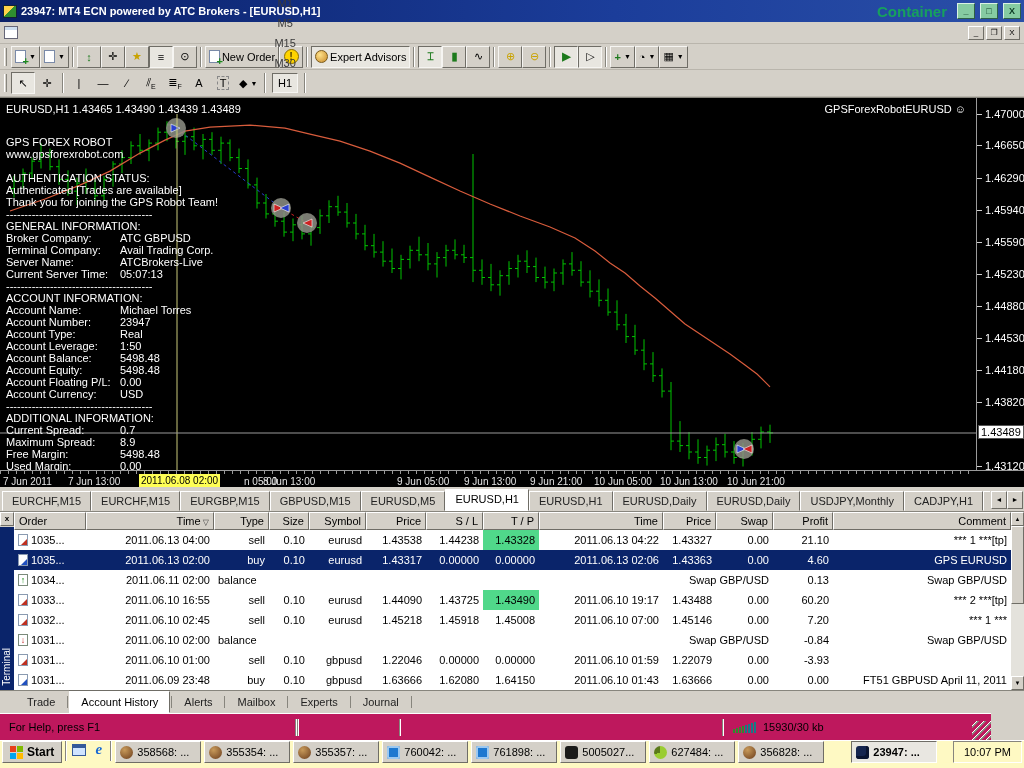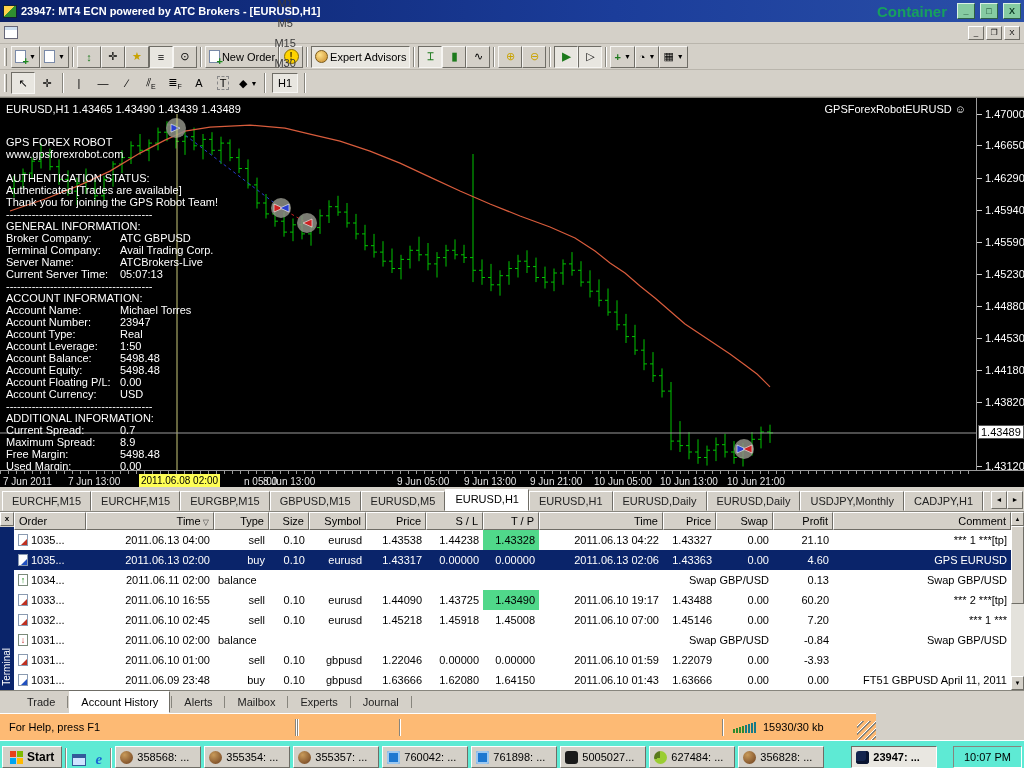--- a/index.html
+++ b/index.html
@@ -119,33 +119,33 @@
 
   
   .termtabs{position:absolute;top:690px;left:0;width:1024px;height:23px;background:#d4d0c8;
     display:flex;align-items:center;padding-left:16px;border-top:1px solid #87857d;}
   .tmtab{padding:4px 11px;white-space:nowrap;color:#222;}
   .tmtab.active{background:#fff;border:1px solid;border-color:#fff #6f6d66 #fff #fff;color:#000;
     box-shadow:0 -1px 0 #6f6d66;}
   .tsep{width:1px;height:12px;background:#87857d;margin:0 1px;}
 
   
-  .statusbar{position:absolute;top:713px;left:0;width:876px;height:27px;background:#fdba74;
+  .statusbar{position:absolute;top:713px;left:0;width:991px;height:27px;background:#be185d;
     display:flex;align-items:center;border-top:1px solid #fff;}
   .spanel{height:100%;display:flex;align-items:center;padding:0 9px;white-space:nowrap;flex:0 0 auto;}
   .sdiv{width:2px;height:17px;border-left:1px solid #87857d;border-right:1px solid #fff;flex:0 0 auto;}
   .connbars{display:flex;align-items:flex-end;gap:1px;margin-right:7px;}
   .connbars i{display:block;width:2px;background:#2e8b2e;}
   .connbars i.t{background:#167a86;}
   .grip{margin-left:auto;width:19px;height:19px;align-self:flex-end;
     background:repeating-linear-gradient(135deg,transparent 0 3px,#fff 3px 4px,#87857d 4px 5px);}
 
   
-  .taskbar{position:absolute;top:740px;left:0;width:1024px;height:28px;background:#5eead4;
-    border-top:1px solid #fff;display:flex;align-items:flex-end;padding:0 2px;gap:3px;}
+  .taskbar{position:absolute;top:740px;left:0;width:1024px;height:28px;background:#fef9c3;
+    border-top:1px solid #fff;display:flex;align-items:flex-start;padding:0 2px;gap:3px;}
   .startbtn{height:22px;display:flex;align-items:center;gap:4px;padding:0 7px;font-weight:bold;font-size:12px;
     background:#d4d0c8;border:1px solid;border-color:#fff #6f6d66 #6f6d66 #fff;flex:0 0 auto;}
   .flag{width:13px;height:13px;display:grid;grid-template-columns:6px 6px;grid-template-rows:6px 6px;gap:1px;}
   .flag i{display:block;}
   .tdiv{width:2px;height:20px;border-left:1px solid #87857d;border-right:1px solid #fff;flex:0 0 auto;}
   .qicon{width:17px;height:17px;flex:0 0 auto;display:flex;align-items:center;justify-content:center;}
   .ie-e{color:#1a6ad4;font-weight:bold;font-size:15px;font-style:italic;font-family:"Liberation Serif",serif;}
   .desk-ico{width:14px;height:12px;background:#cfe4ff;border:1px solid #345a9a;box-shadow:inset 0 3px #345a9a;}
   .tkbtn{flex:0 0 86px;height:22px;background:#d4d0c8;border:1px solid;border-color:#fff #6f6d66 #6f6d66 #fff;
     display:flex;align-items:center;gap:4px;padding:0 4px;overflow:hidden;white-space:nowrap;}

